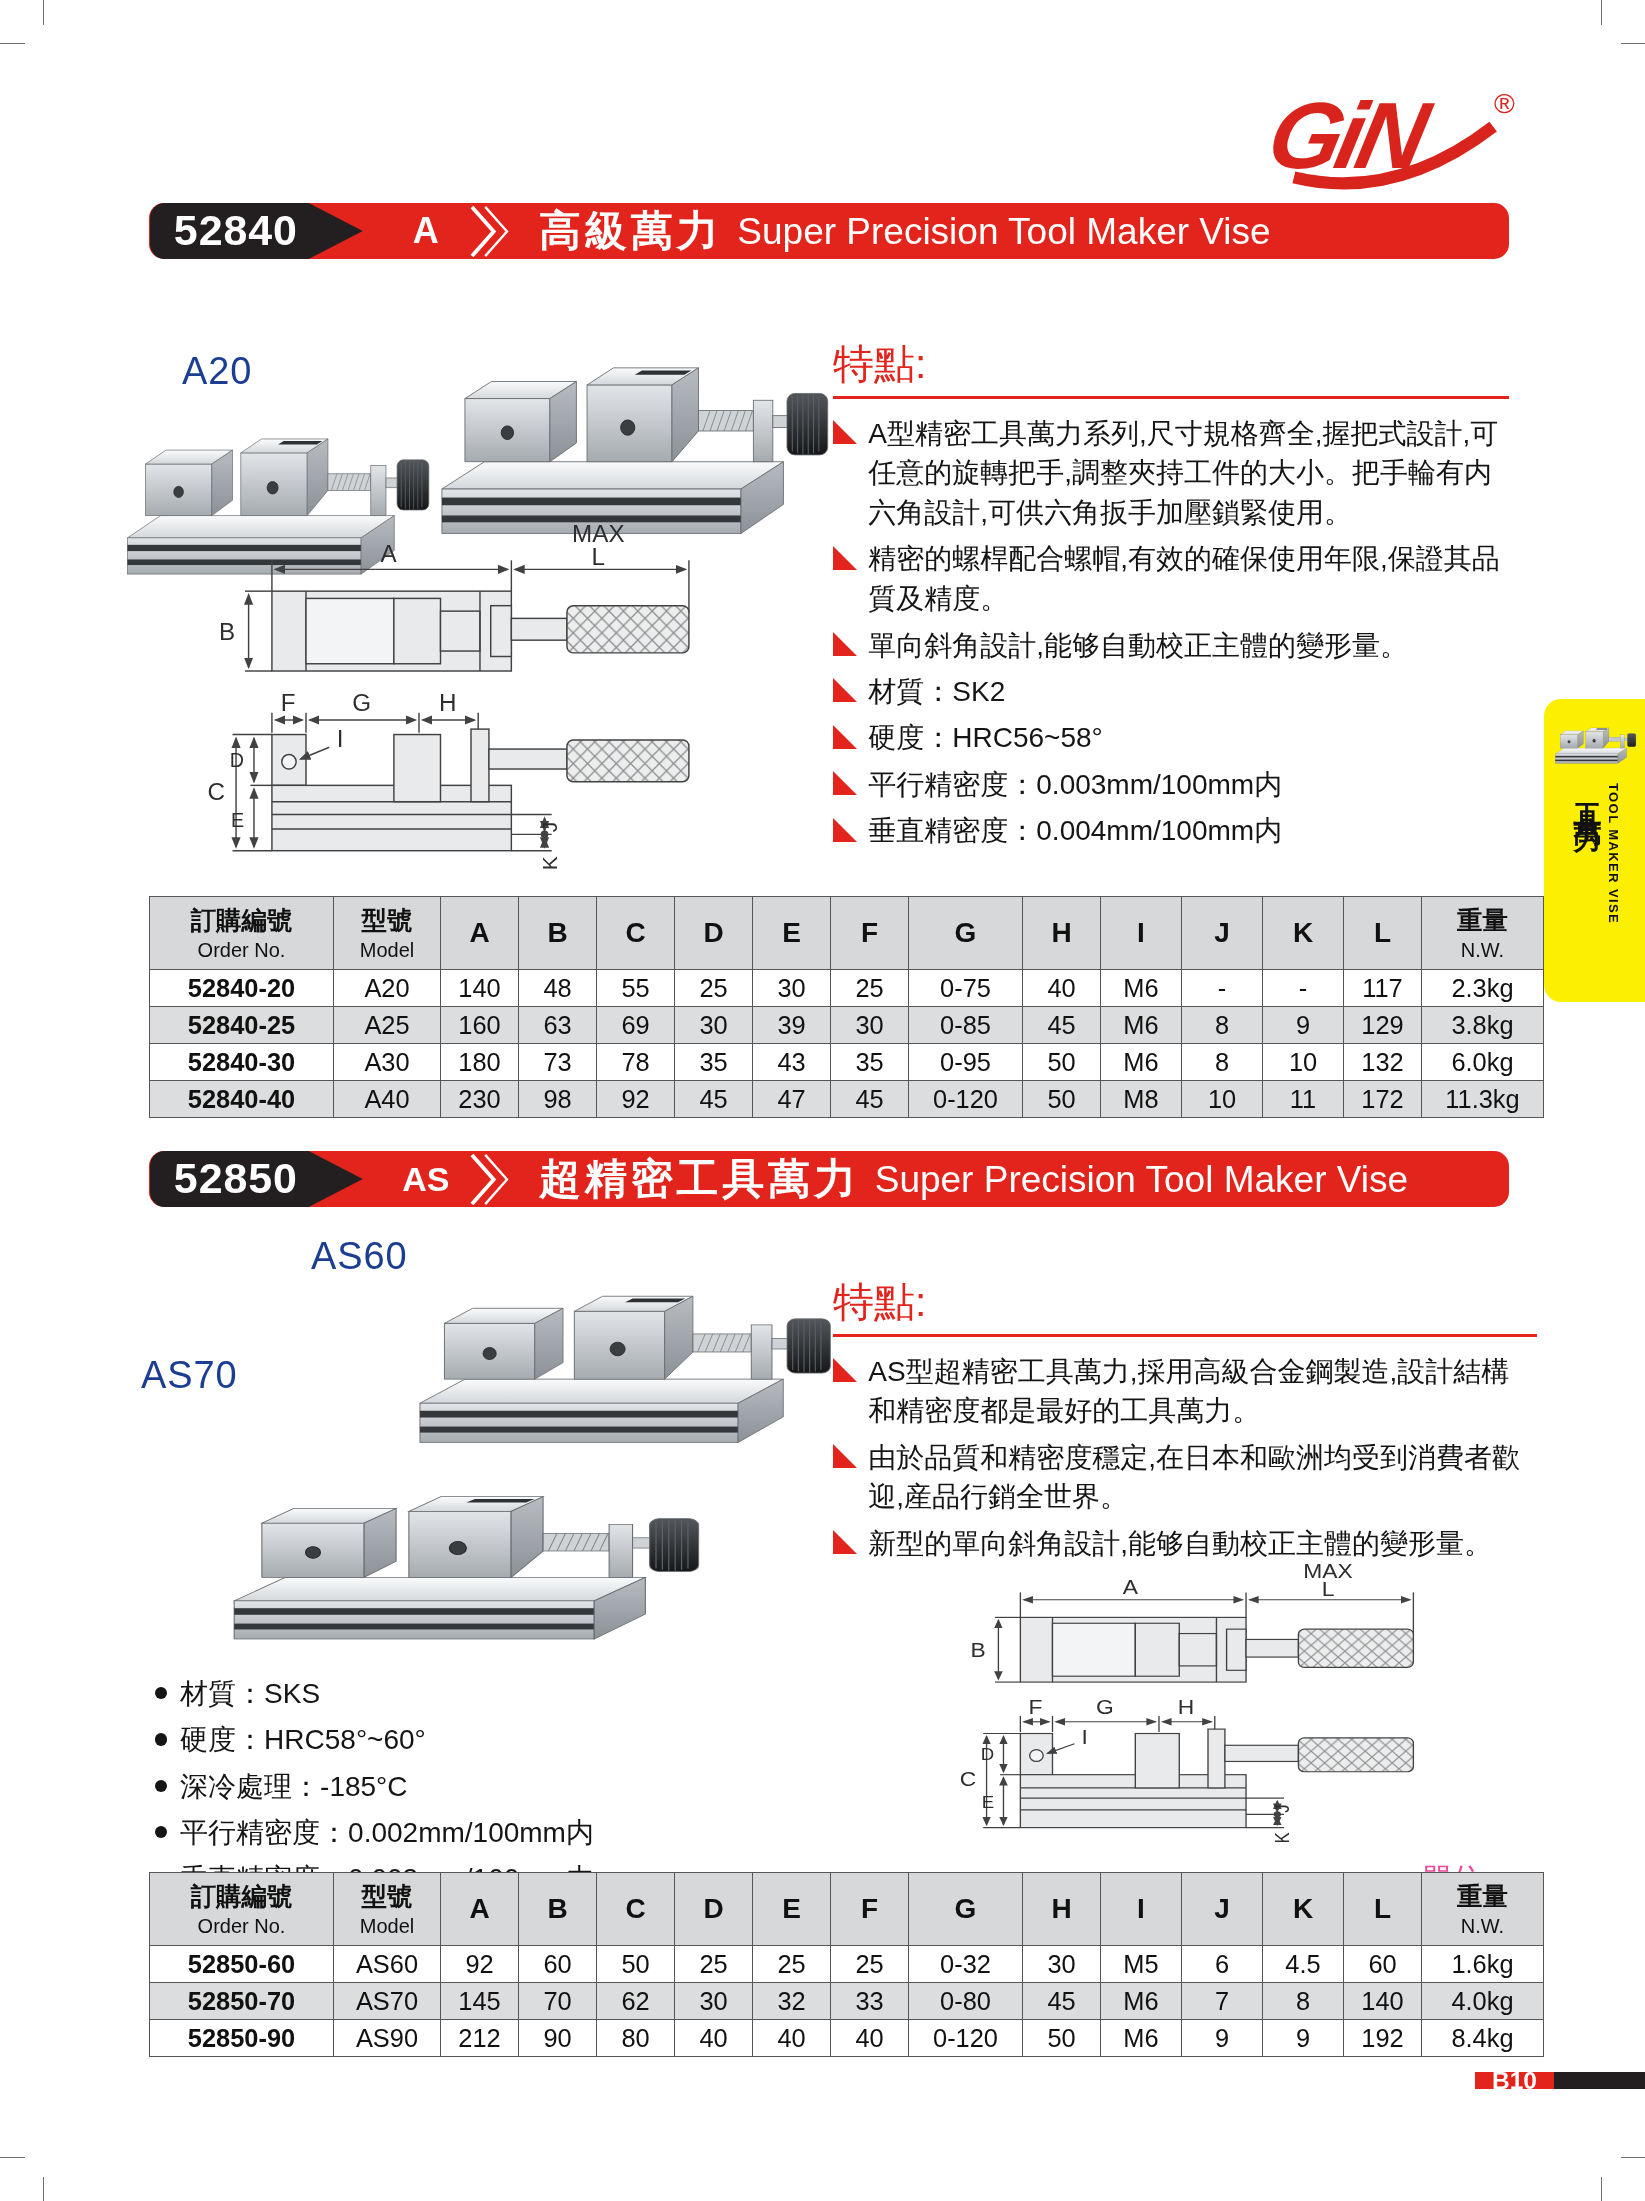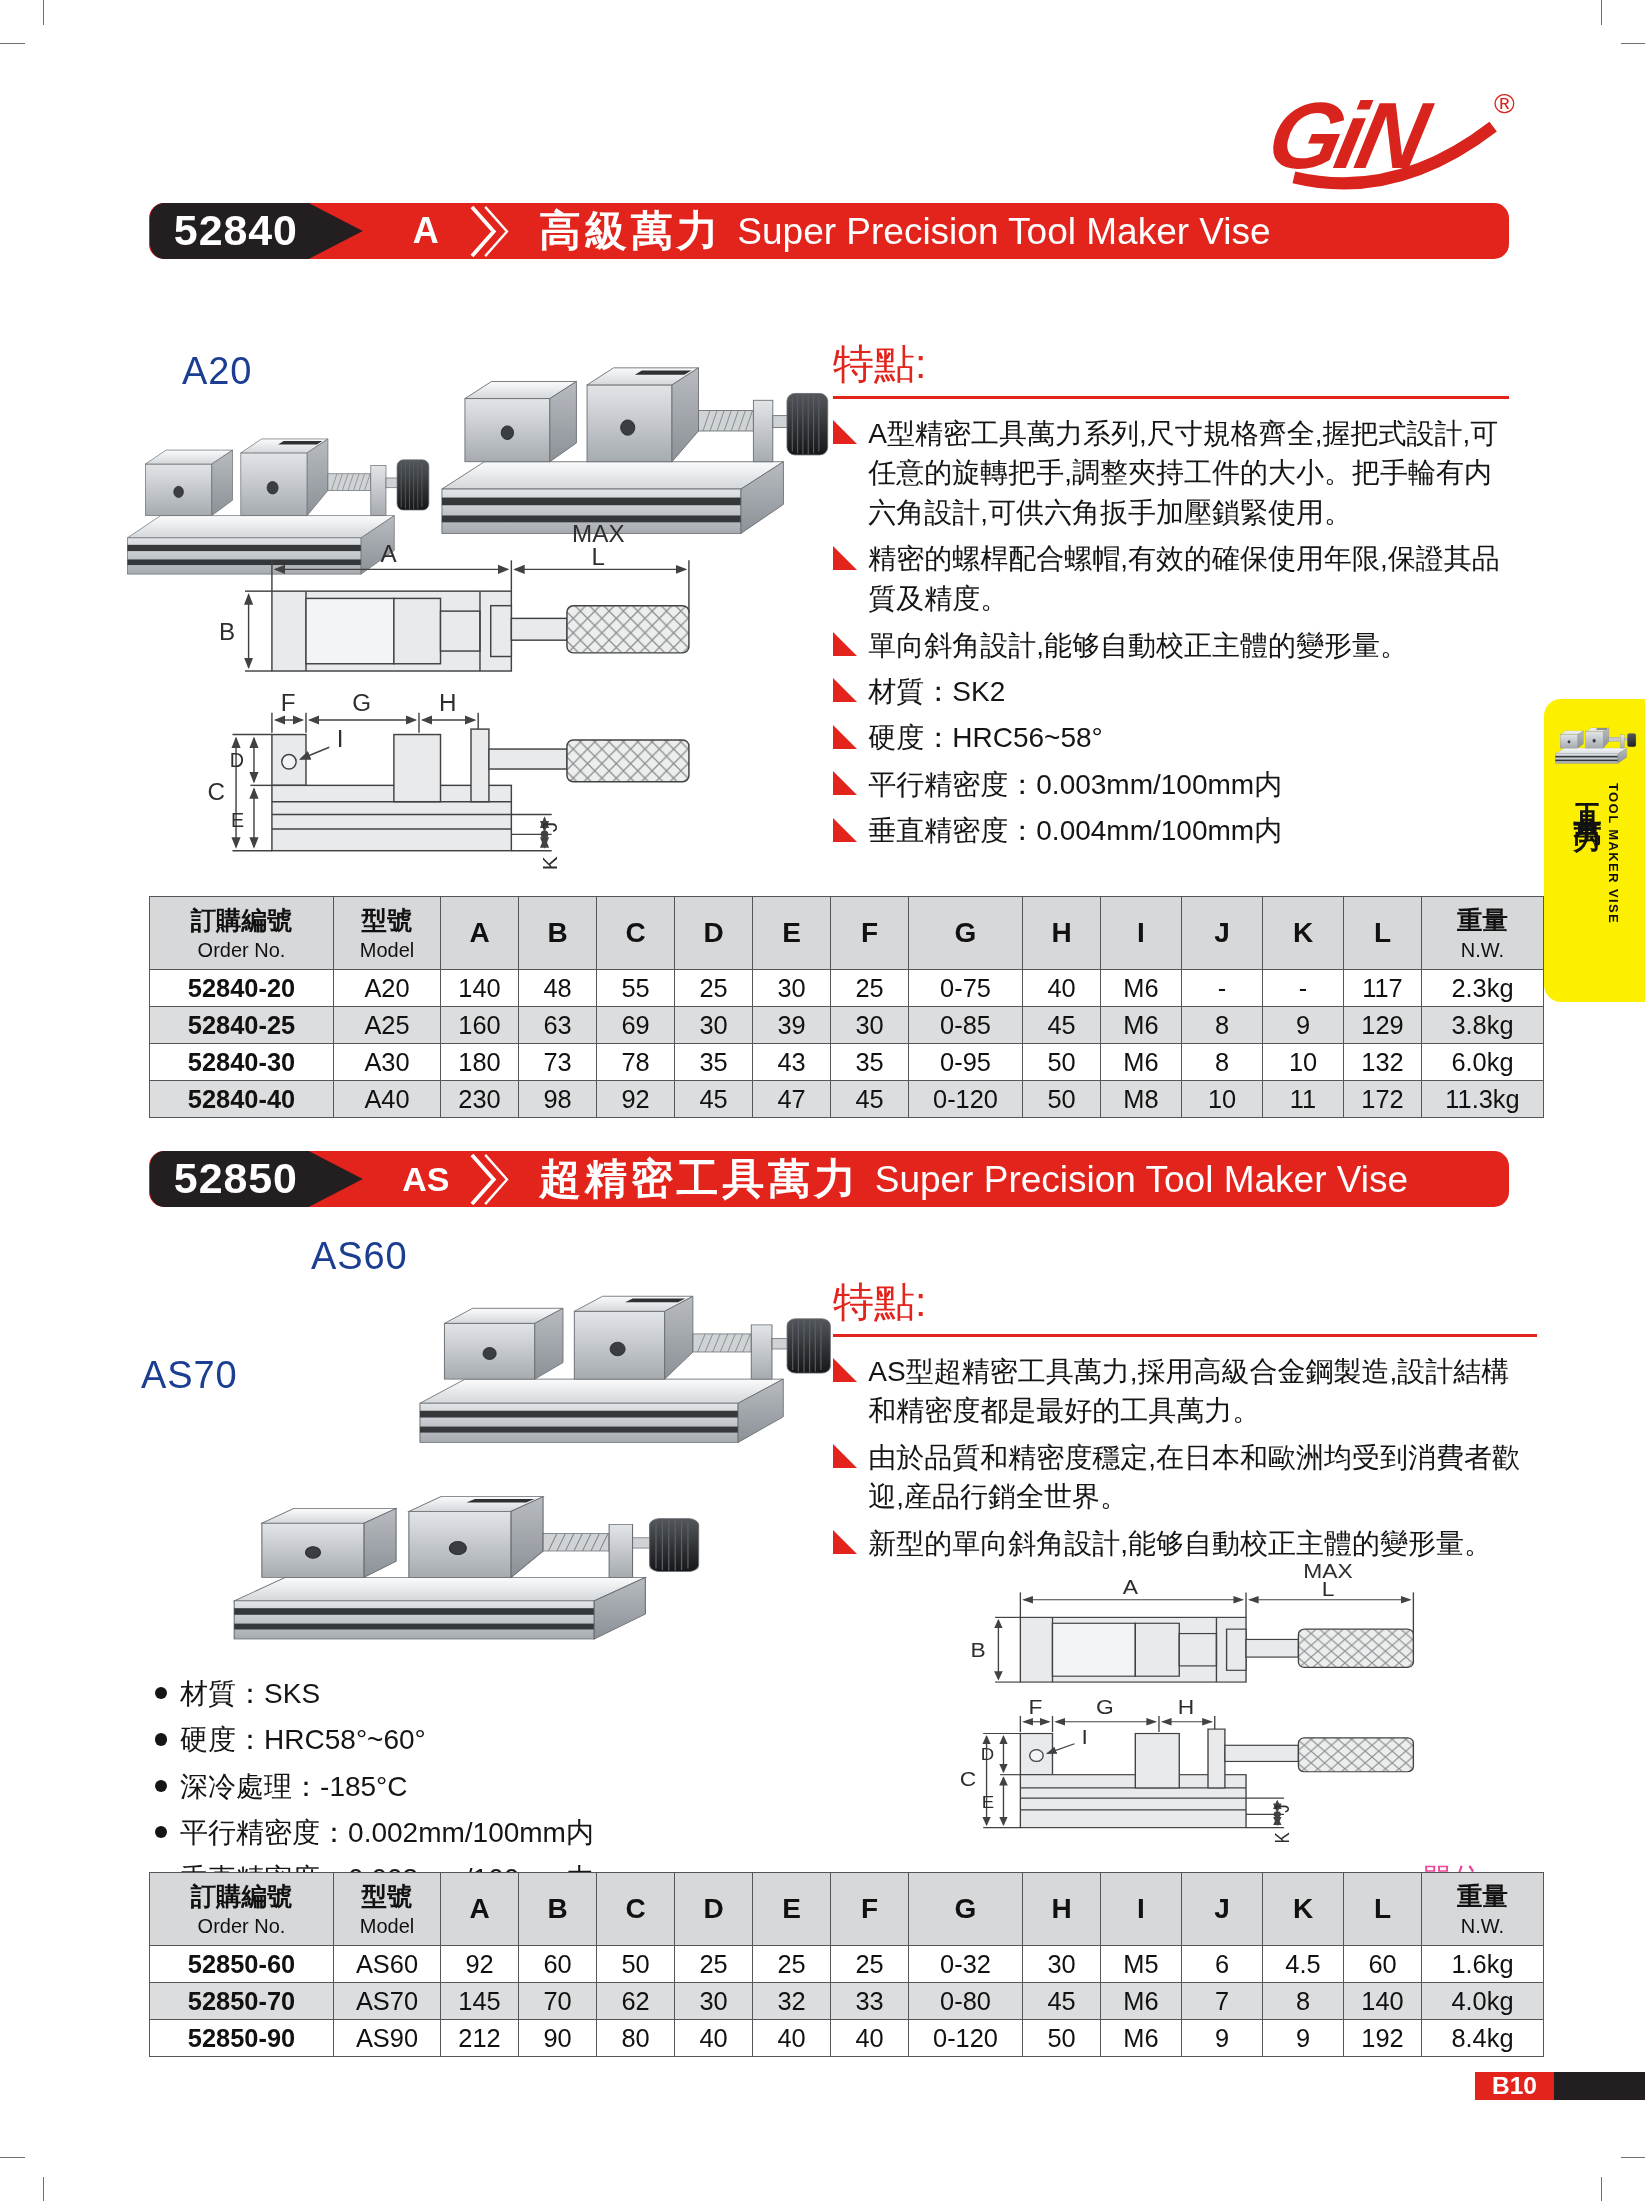--- a/index.html
+++ b/index.html
@@ -42,21 +42,21 @@
   .spec th,.spec td{border:1.9px solid #55565a;text-align:center;vertical-align:middle;}
   .spec th{background:#d7d8da;padding:6.6px 1.9px;}
   .spec th .zh{font-size:25.4px;font-weight:bold;}
   .spec th .en{font-size:20px;font-weight:normal;margin-top:1.9px;}
   .spec th.dim{font-size:28px;font-weight:bold;}
   .spec td{font-size:25.4px;height:36px;padding:0 1.9px;background:#fff;}
   .spec tbody tr:nth-child(even) td{background:#dcddde;}
   .spec td.c-ord{font-weight:bold;}
 
   
-  .page-badge{position:absolute;left:1475px;top:2072px;display:flex;height:28px;}
+  .page-badge{position:absolute;left:1475px;top:2072px;display:flex;height:17px;}
   .badge-red{width:79px;background:#e2241c;color:#fff;font-weight:bold;font-size:24.5px;
              display:flex;align-items:center;justify-content:center;}
   .badge-black{width:91px;background:#231f20;}
 
   
   .side-tab{position:absolute;left:1544px;top:699px;width:101px;height:303px;background:#fcf000;
             border-radius:17px 0 0 17px;display:flex;flex-direction:column;align-items:center;
             padding-top:15px;box-sizing:border-box;}
   .tab-text{display:flex;flex-direction:row;margin-top:11.3px;align-items:flex-start;}
   .tab-zh{writing-mode:vertical-rl;text-orientation:upright;font-size:28px;font-weight:bold;

